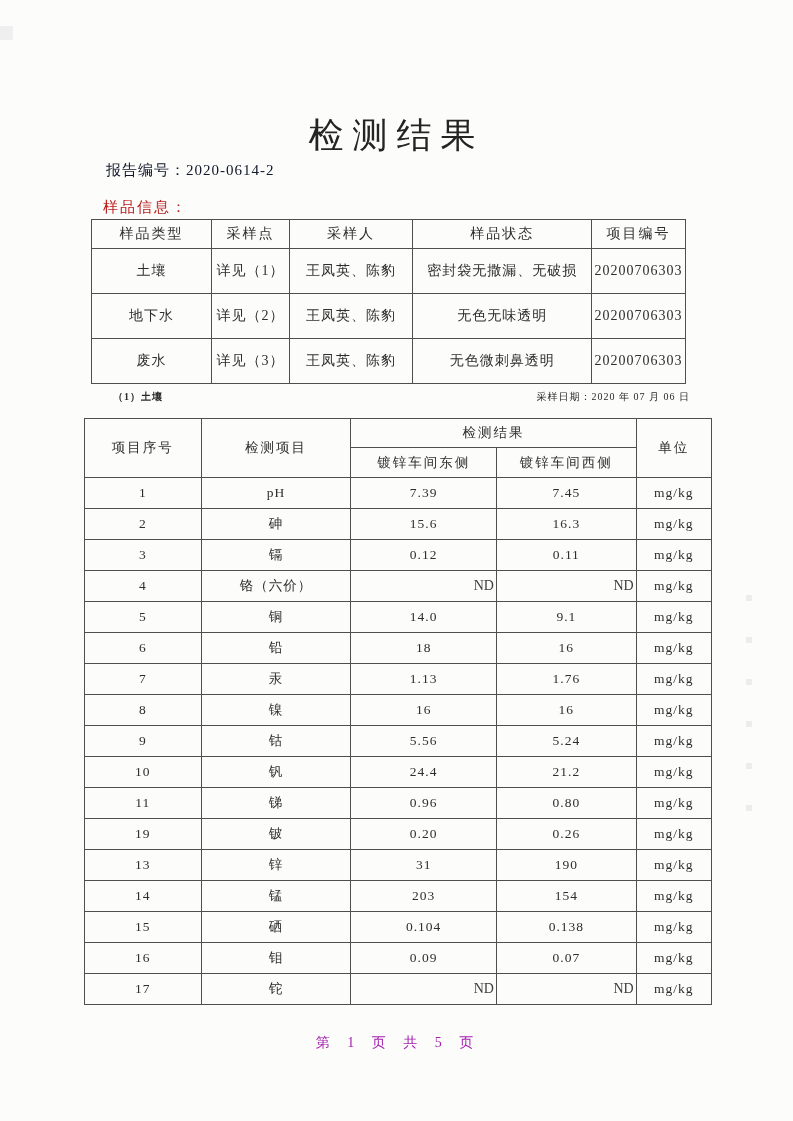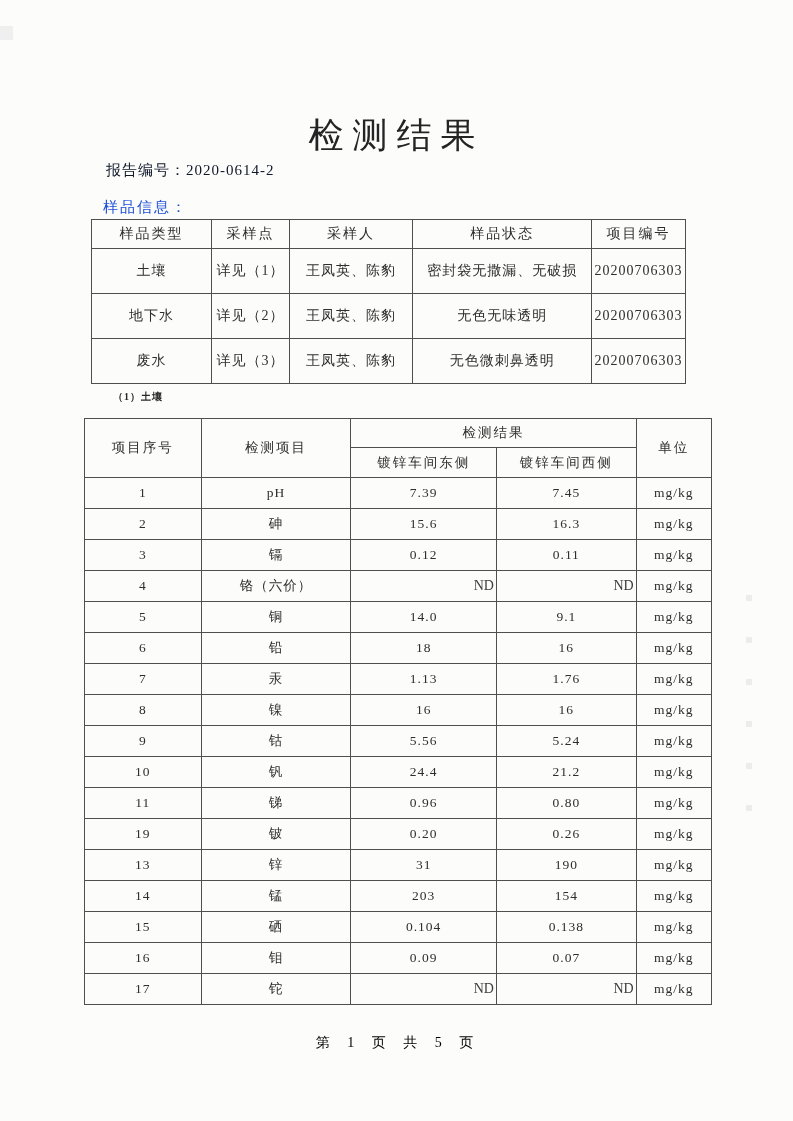--- a/index.html
+++ b/index.html
@@ -27,21 +27,21 @@
     top: 161px; left: 106px;
     font-size: 15px;
     letter-spacing: 1px;
     color: #0f172a;
   }
   .sample-info-heading {
     position: absolute;
     top: 198px; left: 103px;
     font-size: 15px;
     letter-spacing: 2px;
-    color: #1d4ed8;
+    color: #b91c1c;
   }
   table { border-collapse: collapse; table-layout: fixed; }
   th, td {
     border: 1px solid #4f4f4f;
     text-align: center;
     vertical-align: middle;
     font-weight: normal;
     padding: 0 2px;
     overflow: hidden;
     white-space: nowrap;
@@ -76,21 +76,21 @@
   .result-table thead tr.sub-row th { height: 29px; letter-spacing: 2px; }
   .result-table tbody td { height: 30px; letter-spacing: 1px; }
   .result-table .nd { font-size: 14px; letter-spacing: 0; color: #3d3d3d; text-align: right; }
   .footer-line {
     position: absolute;
     top: 1034px; left: 0; width: 100%;
     text-align: center;
     font-size: 14px;
     letter-spacing: 4px;
     word-spacing: 6px;
-    color: #000000;
+    color: #a21caf;
   }
   .corner-mark {
     position: absolute;
     left: 0; top: 26px;
     width: 13px; height: 14px;
     background: #efefef;
   }
   .scan-artifact {
     position: absolute;
     right: 41px; top: 595px;
@@ -151,20 +151,21 @@
         <td>详见（3）</td>
         <td>王凤英、陈豹</td>
         <td>无色微刺鼻透明</td>
         <td>20200706303</td>
       </tr>
     </tbody>
   </table>
 
   <div class="section-line">
     <span class="section-heading">（1）土壤</span>
+    <span class="sampling-date">采样日期：2020 年 07 月 06 日</span>
   </div>
 
   <table class="result-table">
     <colgroup>
       <col style="width:18.6%">
         <col style="width:23.9%">
         <col style="width:23.2%">
         <col style="width:22.3%">
         <col style="width:12.0%">
     </colgroup>

